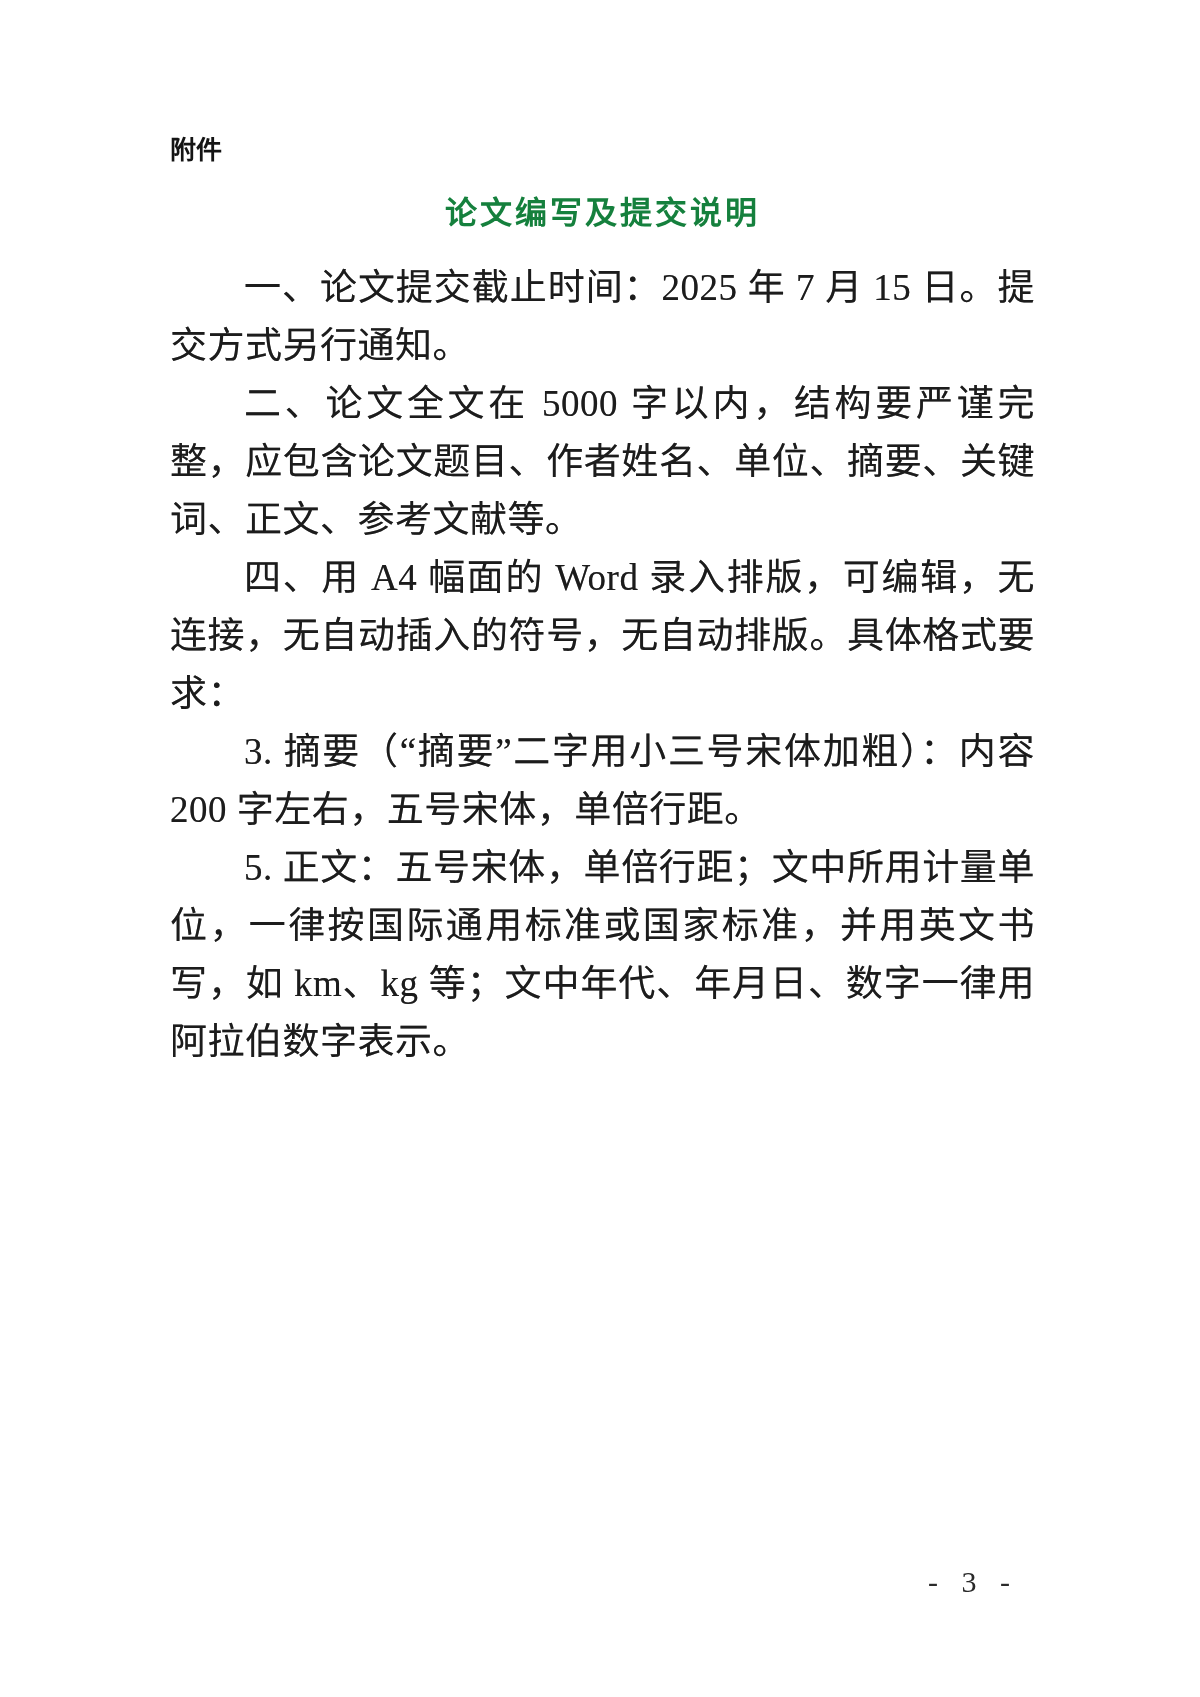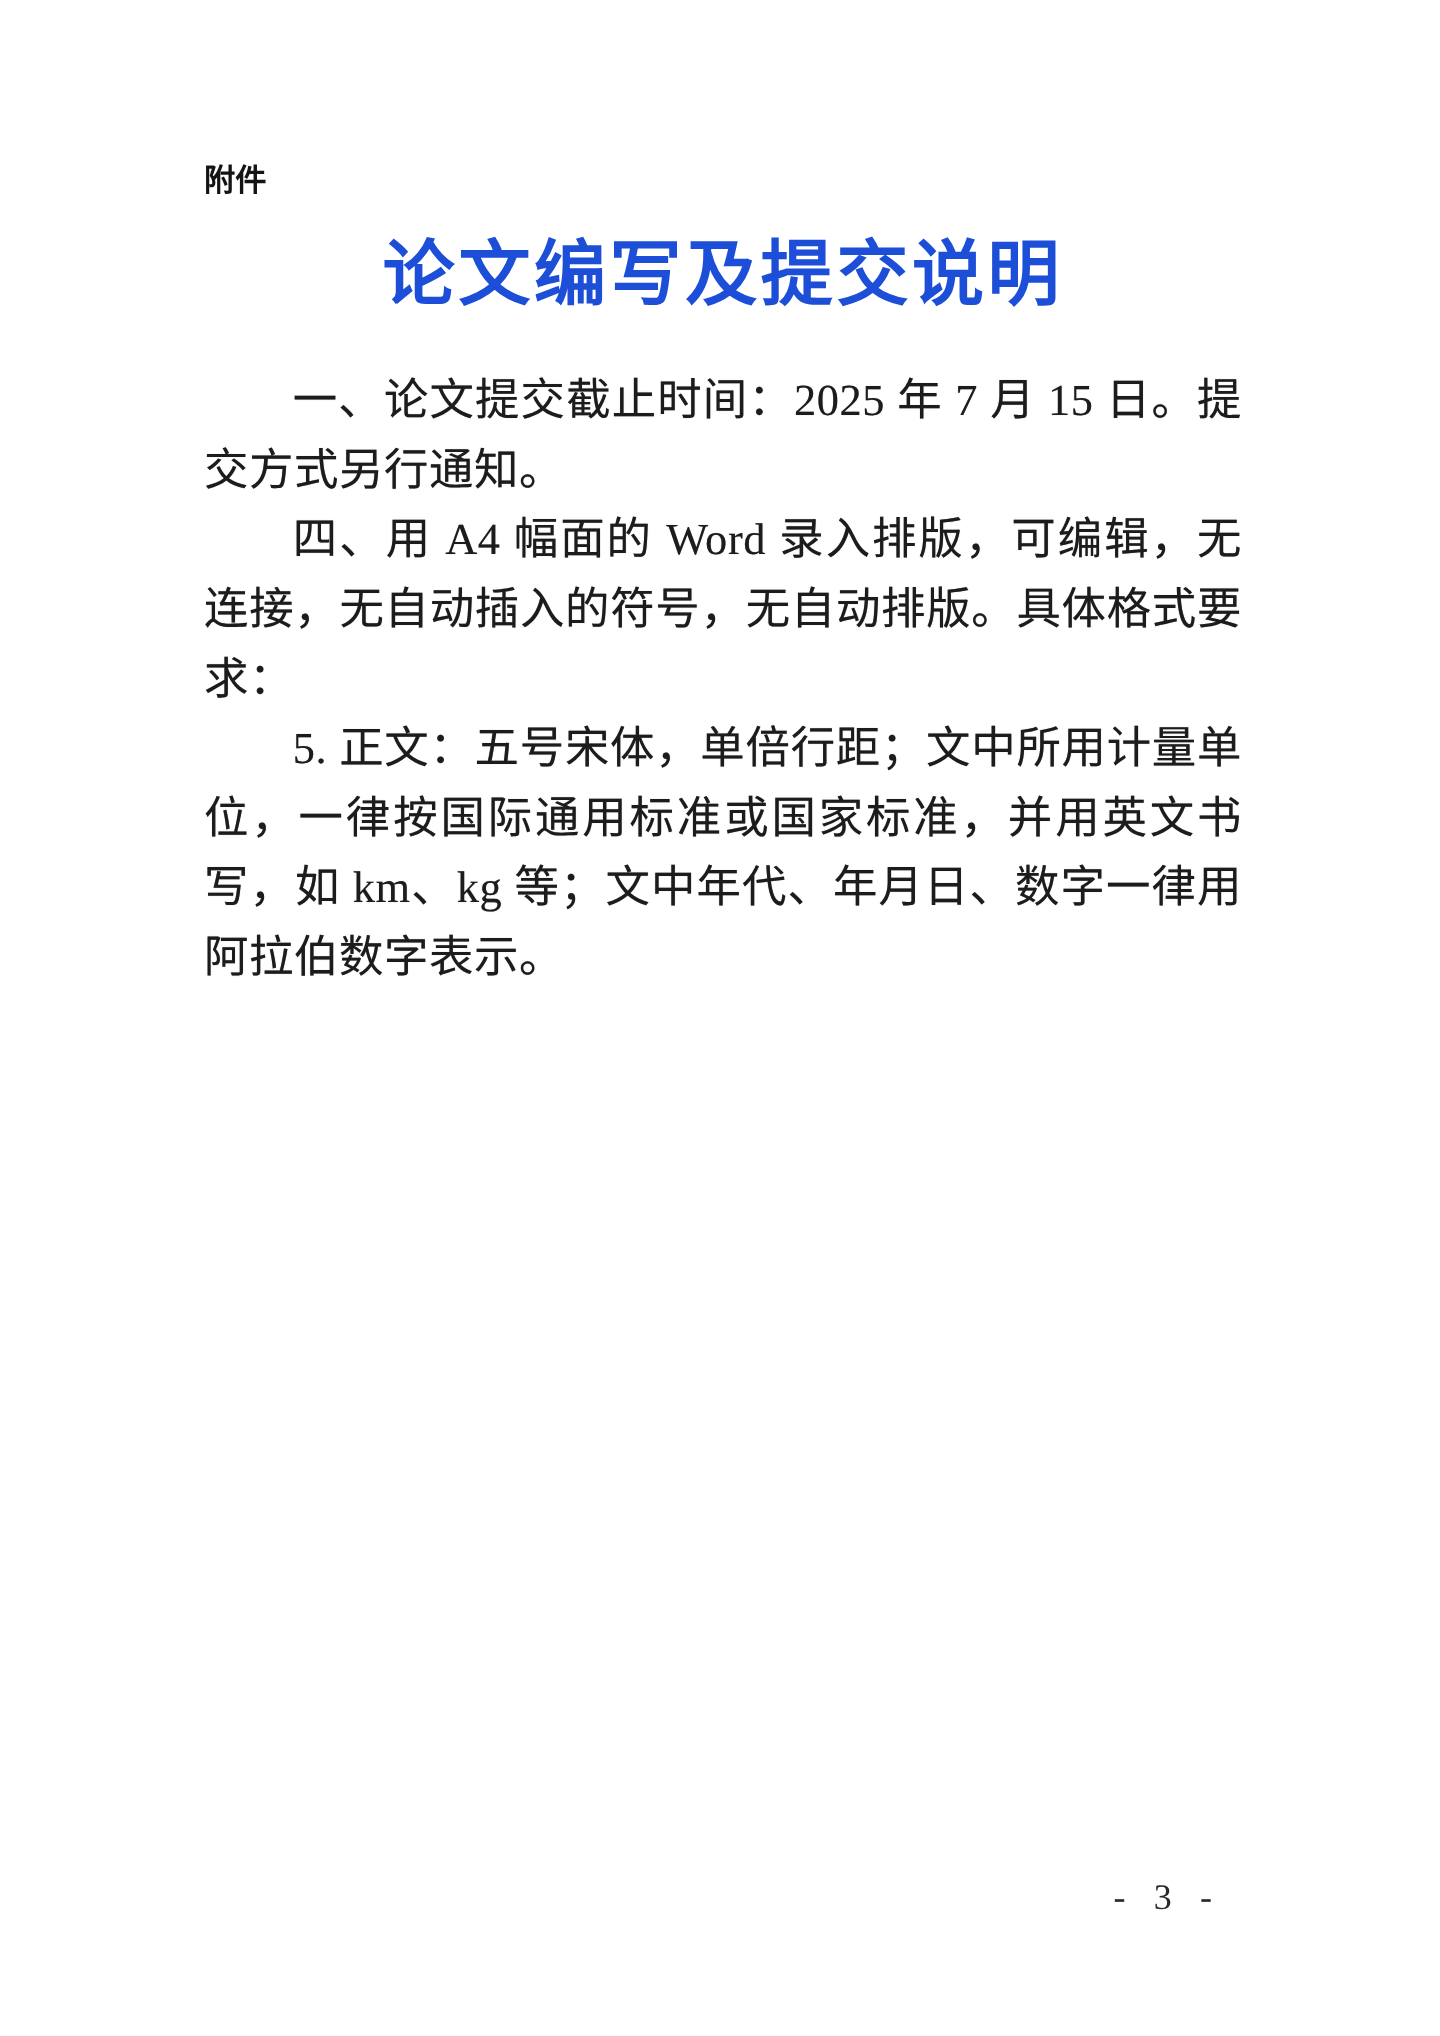--- a/index.html
+++ b/index.html
@@ -23,26 +23,26 @@
   }
   .attachment-label {
     font-family: "Liberation Sans", "DejaVu Sans", sans-serif;
     font-size: 26px;
     font-weight: 600;
     color: #141414;
     line-height: 1.1;
   }
   .doc-title {
     text-align: center;
-    font-size: 60px;
+    font-size: 32px;
     font-weight: bold;
-    color: #1d4ed8;
+    color: #15803d;
     letter-spacing: 3px;
     margin-top: 30px;
-    margin-bottom: 42px;
+    margin-bottom: 28px;
     line-height: 1.15;
   }
   .body-text p {
     margin: 0;
     font-size: 37px;
     line-height: 58px;
     text-indent: 2em;
     text-align: justify;
     text-justify: inter-ideograph;
     letter-spacing: 0.5px;
@@ -63,19 +63,21 @@
 <body>
 
 <div class="page">
 
   <div class="attachment-label">附件</div>
 
   <h1 class="doc-title">论文编写及提交说明</h1>
 
   <div class="body-text">
     <p>一、论文提交截止时间：2025 年 7 月 15 日。提交方式另行通知。</p>
+    <p>二、论文全文在 5000 字以内，结构要严谨完整，应包含论文题目、作者姓名、单位、摘要、关键词、正文、参考文献等。</p>
     <p>四、用 A4 幅面的 Word 录入排版，可编辑，无连接，无自动插入的符号，无自动排版。具体格式要求：</p>
+    <p>3.  摘要（“摘要”二字用小三号宋体加粗）：内容 200 字左右，五号宋体，单倍行距。</p>
     <p>5.  正文：五号宋体，单倍行距；文中所用计量单位，一律按国际通用标准或国家标准，并用英文书写，如 km、kg 等；文中年代、年月日、数字一律用阿拉伯数字表示。</p>
   </div>
 
   <div class="page-number">- 3 -</div>
 
 </div>
 
 </body></html>

